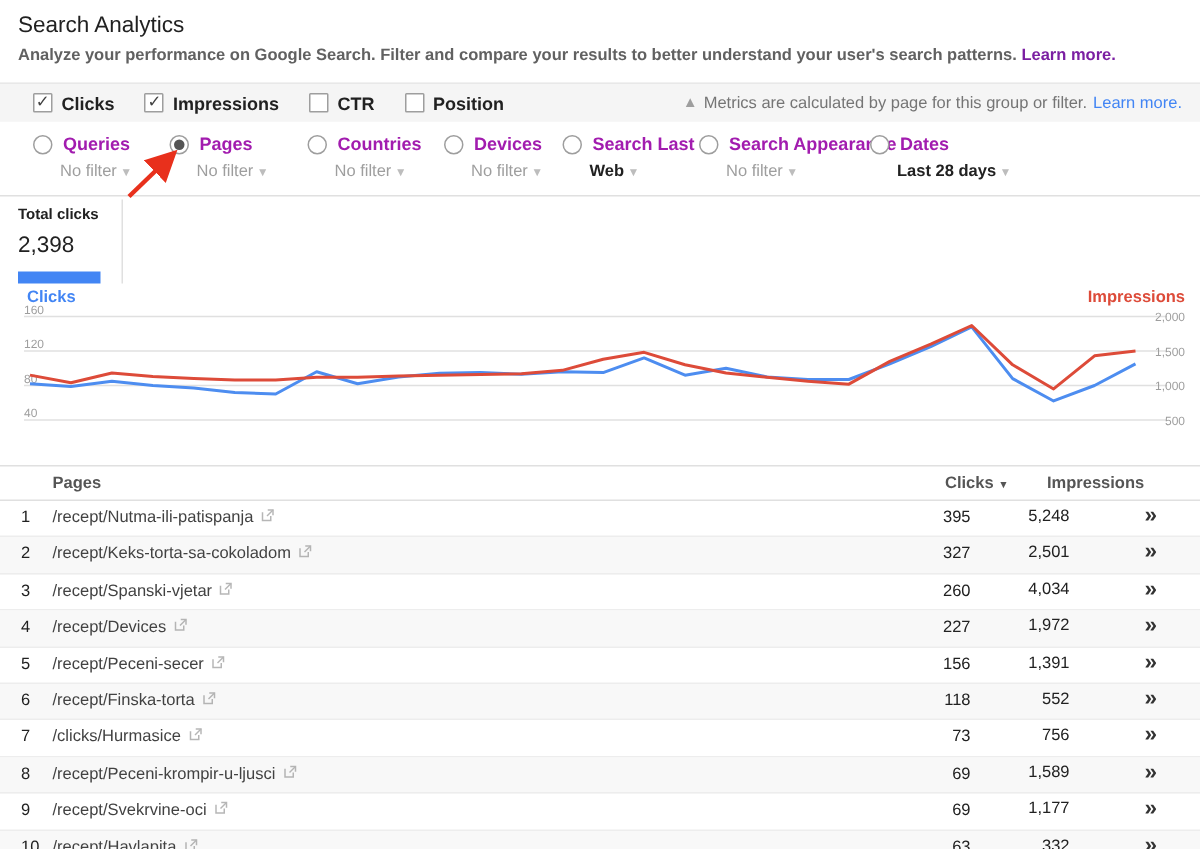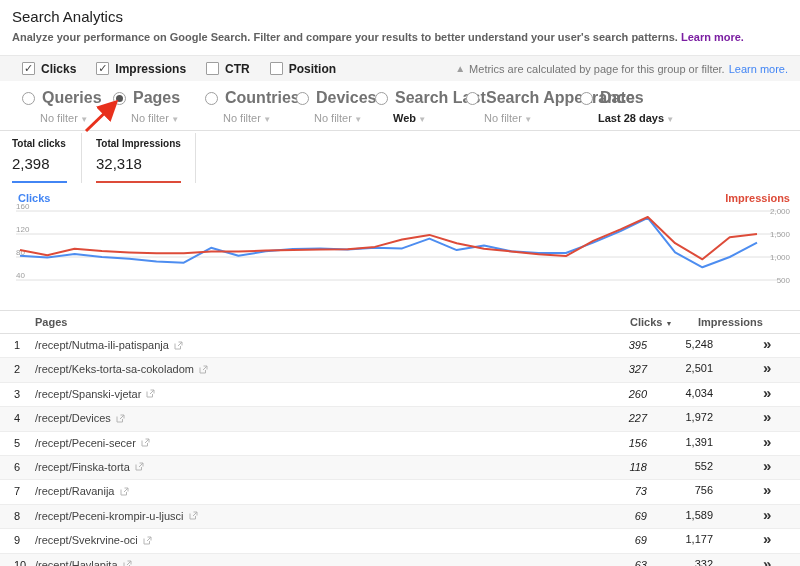--- a/index.html
+++ b/index.html
@@ -24,53 +24,53 @@
   .warn{color:#9e9e9e;font-size:10px;}
   .metric-note a{color:#4285f4;text-decoration:none;}
 
   
   .dim-bar{position:absolute;left:0;top:81px;width:800px;height:49px;background:#fff;
     border-bottom:1px solid #e0e0e0;}
   .dim-item{position:absolute;top:8px;}
   .dim-head{display:flex;align-items:center;gap:7px;cursor:pointer;}
   .radio{width:11px;height:11px;border:1px solid #9e9e9e;border-radius:50%;background:#fff;position:relative;}
   .radio.sel::after{content:"";position:absolute;left:2px;top:2px;width:7px;height:7px;border-radius:50%;background:#555;}
-  .dim-label{font-size:16px;font-weight:bold;color:#737373;}
+  .dim-label{font-size:12px;font-weight:bold;color:#a21caf;}
   .dim-filter{margin:5px 0 12px 18px;font-size:11px;color:#9e9e9e;cursor:pointer;white-space:nowrap;}
   .dim-filter .dd{color:#bdbdbd;font-size:8px;}
   .dim-filter.bold{color:#212121;font-weight:bold;}
   .annot-arrow{position:absolute;left:78px;top:95px;pointer-events:none;}
 
   
   .totals{position:absolute;left:12px;top:133px;display:flex;}
   .total-card{padding:5px 14px 0 0;border-right:1px solid #e0e0e0;margin-right:14px;}
   .total-label{font-size:10px;font-weight:bold;color:#212121;margin-bottom:6px;}
-  .total-value{font-size:15px;color:#212121;padding-bottom:9px;border-bottom:2px solid #1d4ed8;min-width:55px;}
+  .total-value{font-size:15px;color:#212121;padding-bottom:9px;border-bottom:8px solid #1d4ed8;min-width:55px;}
 
   
   .axis-label{position:absolute;top:192px;font-size:11px;font-weight:bold;}
   .axis-label.left{left:18px;color:#4285f4;}
   .axis-label.right{right:10px;color:#dd4b39;}
   #chart-svg{position:absolute;left:0;top:203px;}
   .tick{font-size:8px;fill:#9e9e9e;}
 
   
   .table{position:absolute;left:0;top:310px;width:800px;}
   .t-head{height:22px;border-top:1px solid #e0e0e0;border-bottom:1px solid #e0e0e0;position:relative;}
   .th{position:absolute;top:5px;font-size:11px;font-weight:bold;color:#555;}
   .th-pages{left:35px;}
   .th-clicks{left:630px;cursor:pointer;}
   .th-impr{left:698px;}
   .sort{font-size:7px;color:#555;}
   .t-row{position:relative;height:23.4px;border-bottom:1px solid #ededed;font-size:11px;}
   .t-row.alt{background:#f8f8f8;}
   .rank{position:absolute;left:14px;top:5px;color:#212121;}
-  .page-link{position:absolute;left:35px;top:5px;color:#424242;text-decoration:none;display:flex;align-items:center;gap:5px;}
+  .page-link{position:absolute;left:35px;top:5px;color:#424242;text-decoration:none;display:flex;gap:5px;}
   .ext{opacity:.75;}
-  .cell-clicks{position:absolute;left:600px;width:47px;top:5px;text-align:right;color:#212121;font-style:italic;}
+  .cell-clicks{position:absolute;left:600px;width:47px;top:5px;text-align:right;color:#212121;}
   .cell-impr{position:absolute;left:665px;width:48px;top:4px;text-align:right;color:#212121;}
   .expand{position:absolute;left:763px;top:1px;font-size:15px;font-weight:bold;color:#333;cursor:pointer;letter-spacing:-1px;}
 </style>
 </head>
 <body>
 
 <div class="page">
 
   <div class="title">Search Analytics</div>
   <div class="subtitle">
@@ -165,24 +165,20 @@
       </marker>
     </defs>
     <line x1="8" y1="36" x2="36" y2="9" stroke="#e8301c" stroke-width="3" marker-end="url(#ah)"></line>
   </svg>
 
   <div class="totals">
     <div class="total-card">
       <div class="total-label">Total clicks</div>
       <div class="total-value" id="total-val-0" style="border-bottom-color: rgb(66, 133, 244);">2,398</div>
     </div>
-    <div class="total-card">
-      <div class="total-label">Total Impressions</div>
-      <div class="total-value" id="total-val-1" style="border-bottom-color: rgb(221, 75, 57);">32,318</div>
-    </div>
   </div>
 
   <div class="axis-label left">Clicks</div>
   <div class="axis-label right">Impressions</div>
   <svg id="chart-svg" width="800" height="103" viewBox="0 0 800 103">
       <line x1="16" x2="778" y1="8" y2="8" stroke="#e0e0e0" stroke-width="1"></line>
       <text x="16" y="6" class="tick">160</text>
       <text x="790" y="11" text-anchor="end" class="tick">2,000</text>
       <line x1="16" x2="778" y1="31" y2="31" stroke="#e0e0e0" stroke-width="1"></line>
       <text x="16" y="29" class="tick">120</text>
@@ -287,21 +283,21 @@
               <path d="M8 1 L4 5" stroke="#9e9e9e" stroke-width="1"></path>
             </svg>
           </a>
           <span class="cell-clicks">118</span>
           <span class="cell-impr">552</span>
           <span class="expand">»</span>
         </div>
         <div class="t-row">
           <span class="rank">7</span>
           <a href="#" class="page-link">
-            <span>/recept/Ravanija</span>
+            <span>/clicks/Hurmasice</span>
             <svg class="ext" width="9" height="9" viewBox="0 0 9 9">
               <path d="M1 2.5 V8 H6.5 V5" fill="none" stroke="#9e9e9e" stroke-width="1"></path>
               <path d="M4.5 1 H8 V4.5" fill="none" stroke="#9e9e9e" stroke-width="1"></path>
               <path d="M8 1 L4 5" stroke="#9e9e9e" stroke-width="1"></path>
             </svg>
           </a>
           <span class="cell-clicks">73</span>
           <span class="cell-impr">756</span>
           <span class="expand">»</span>
         </div>

